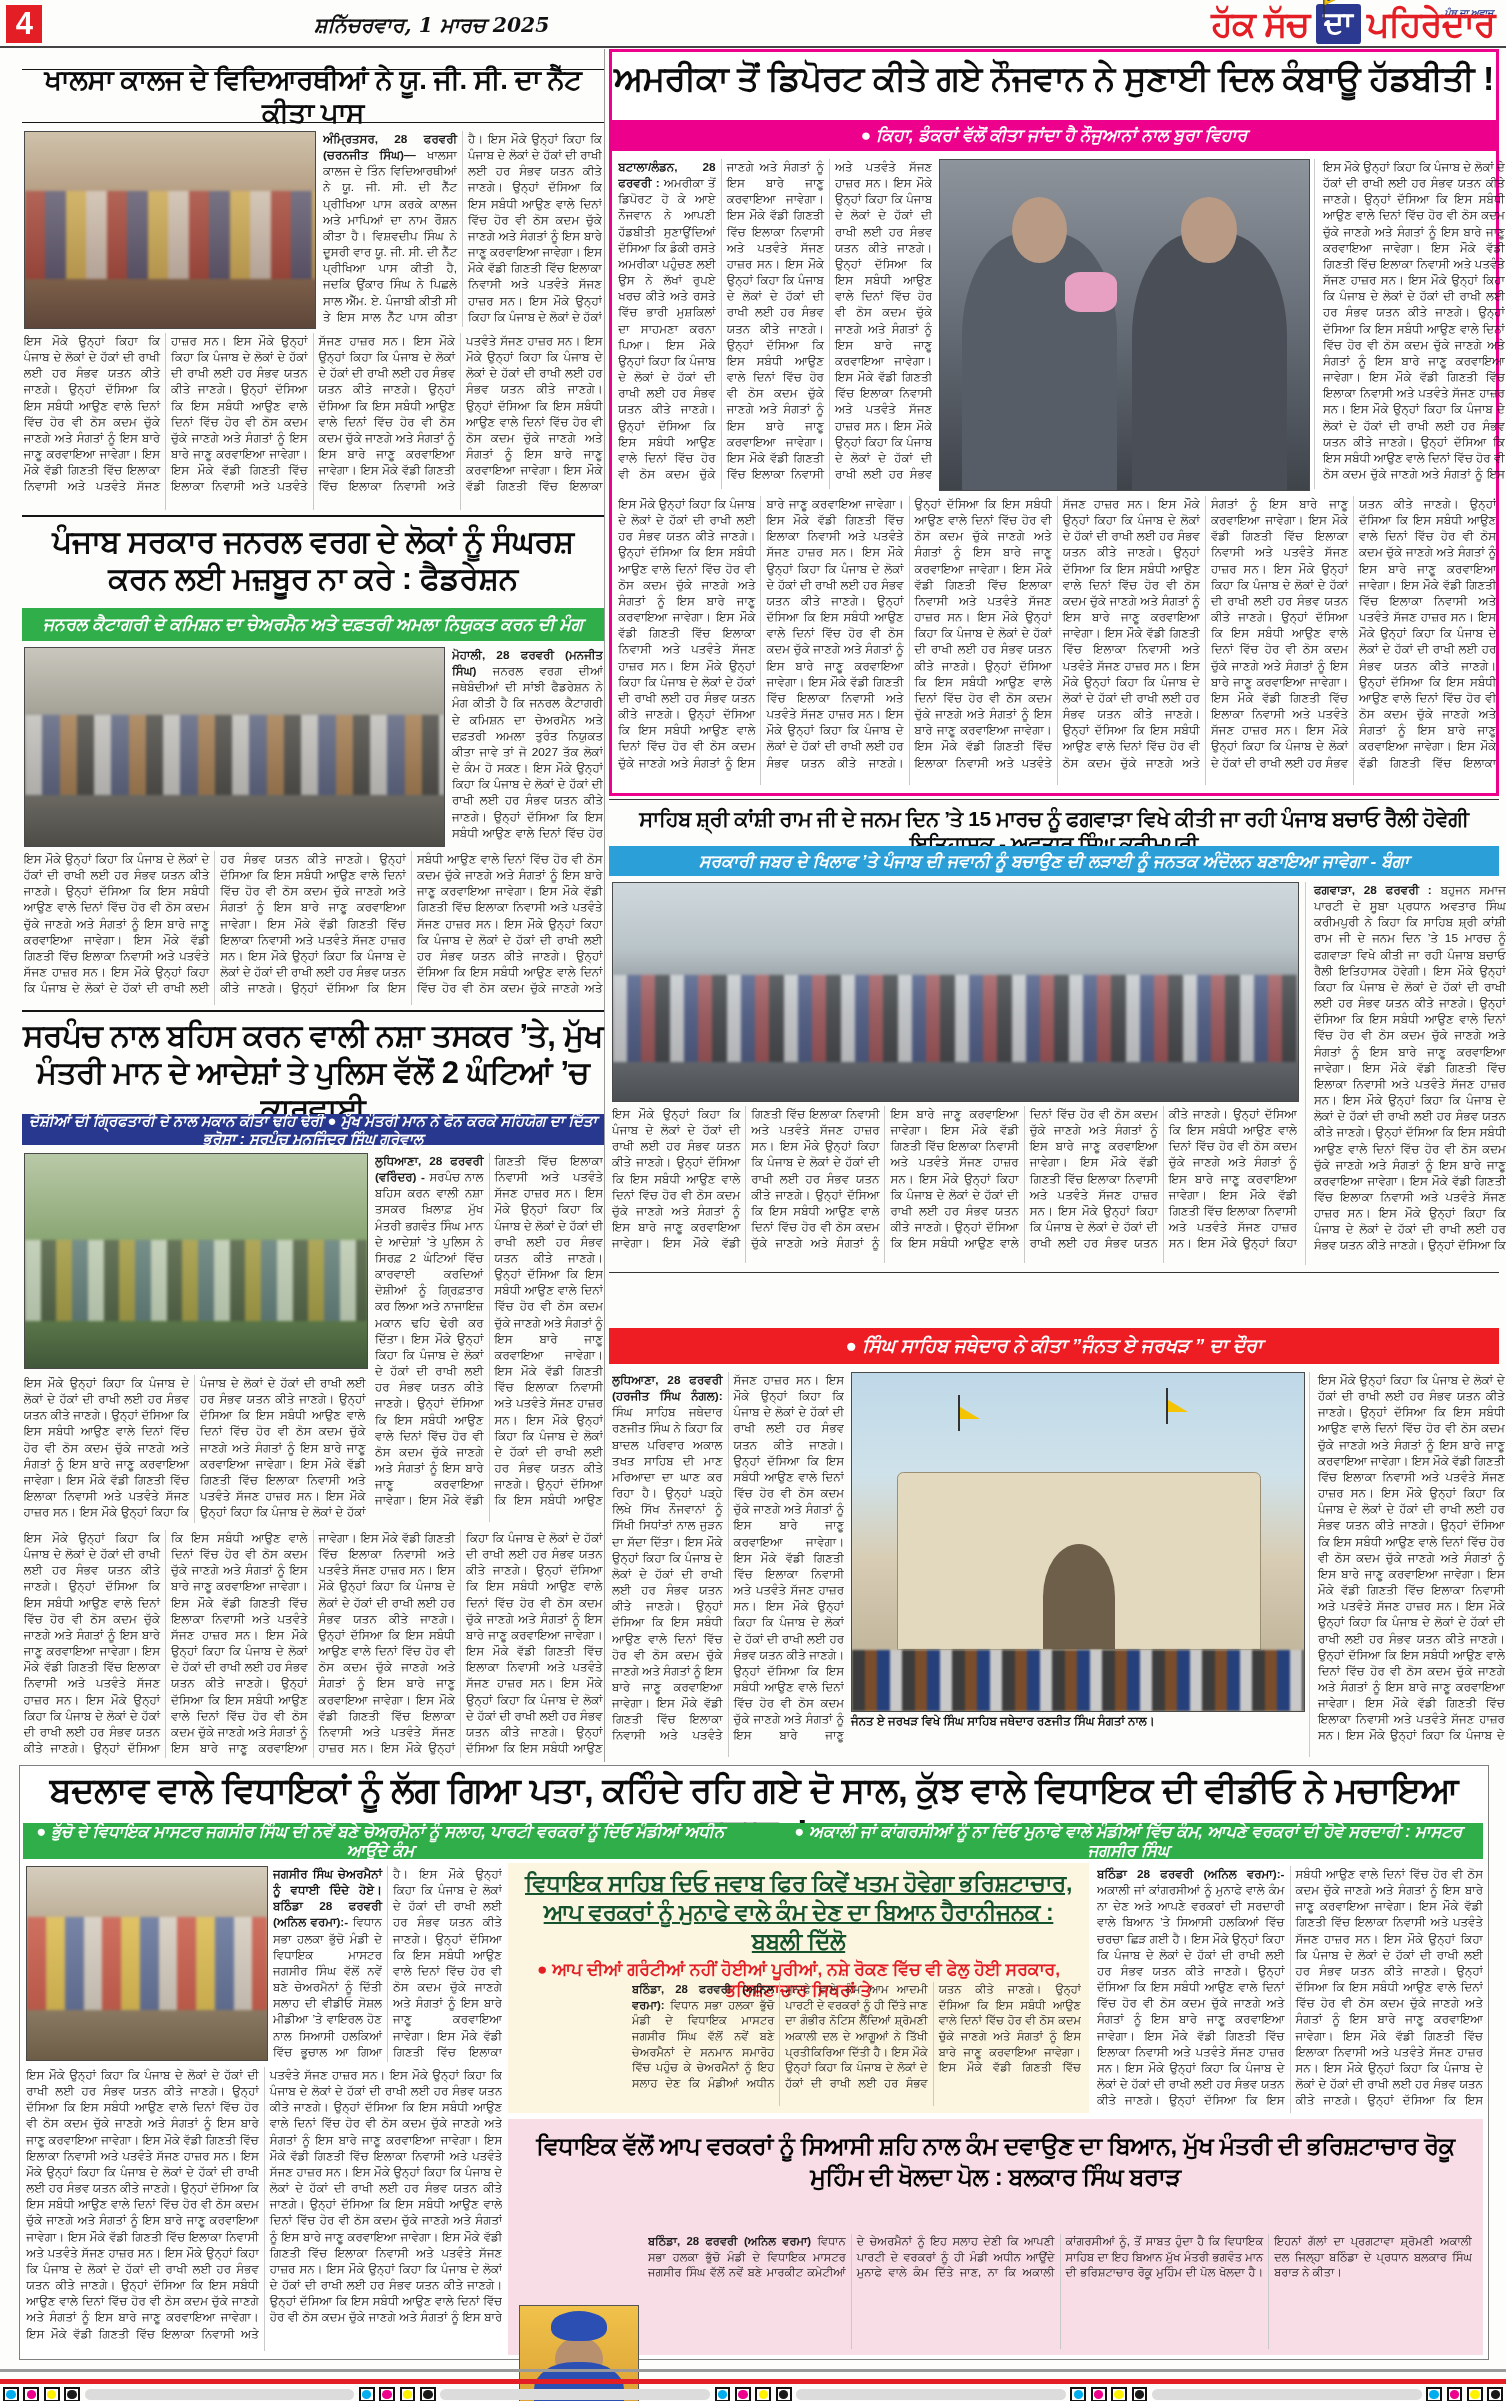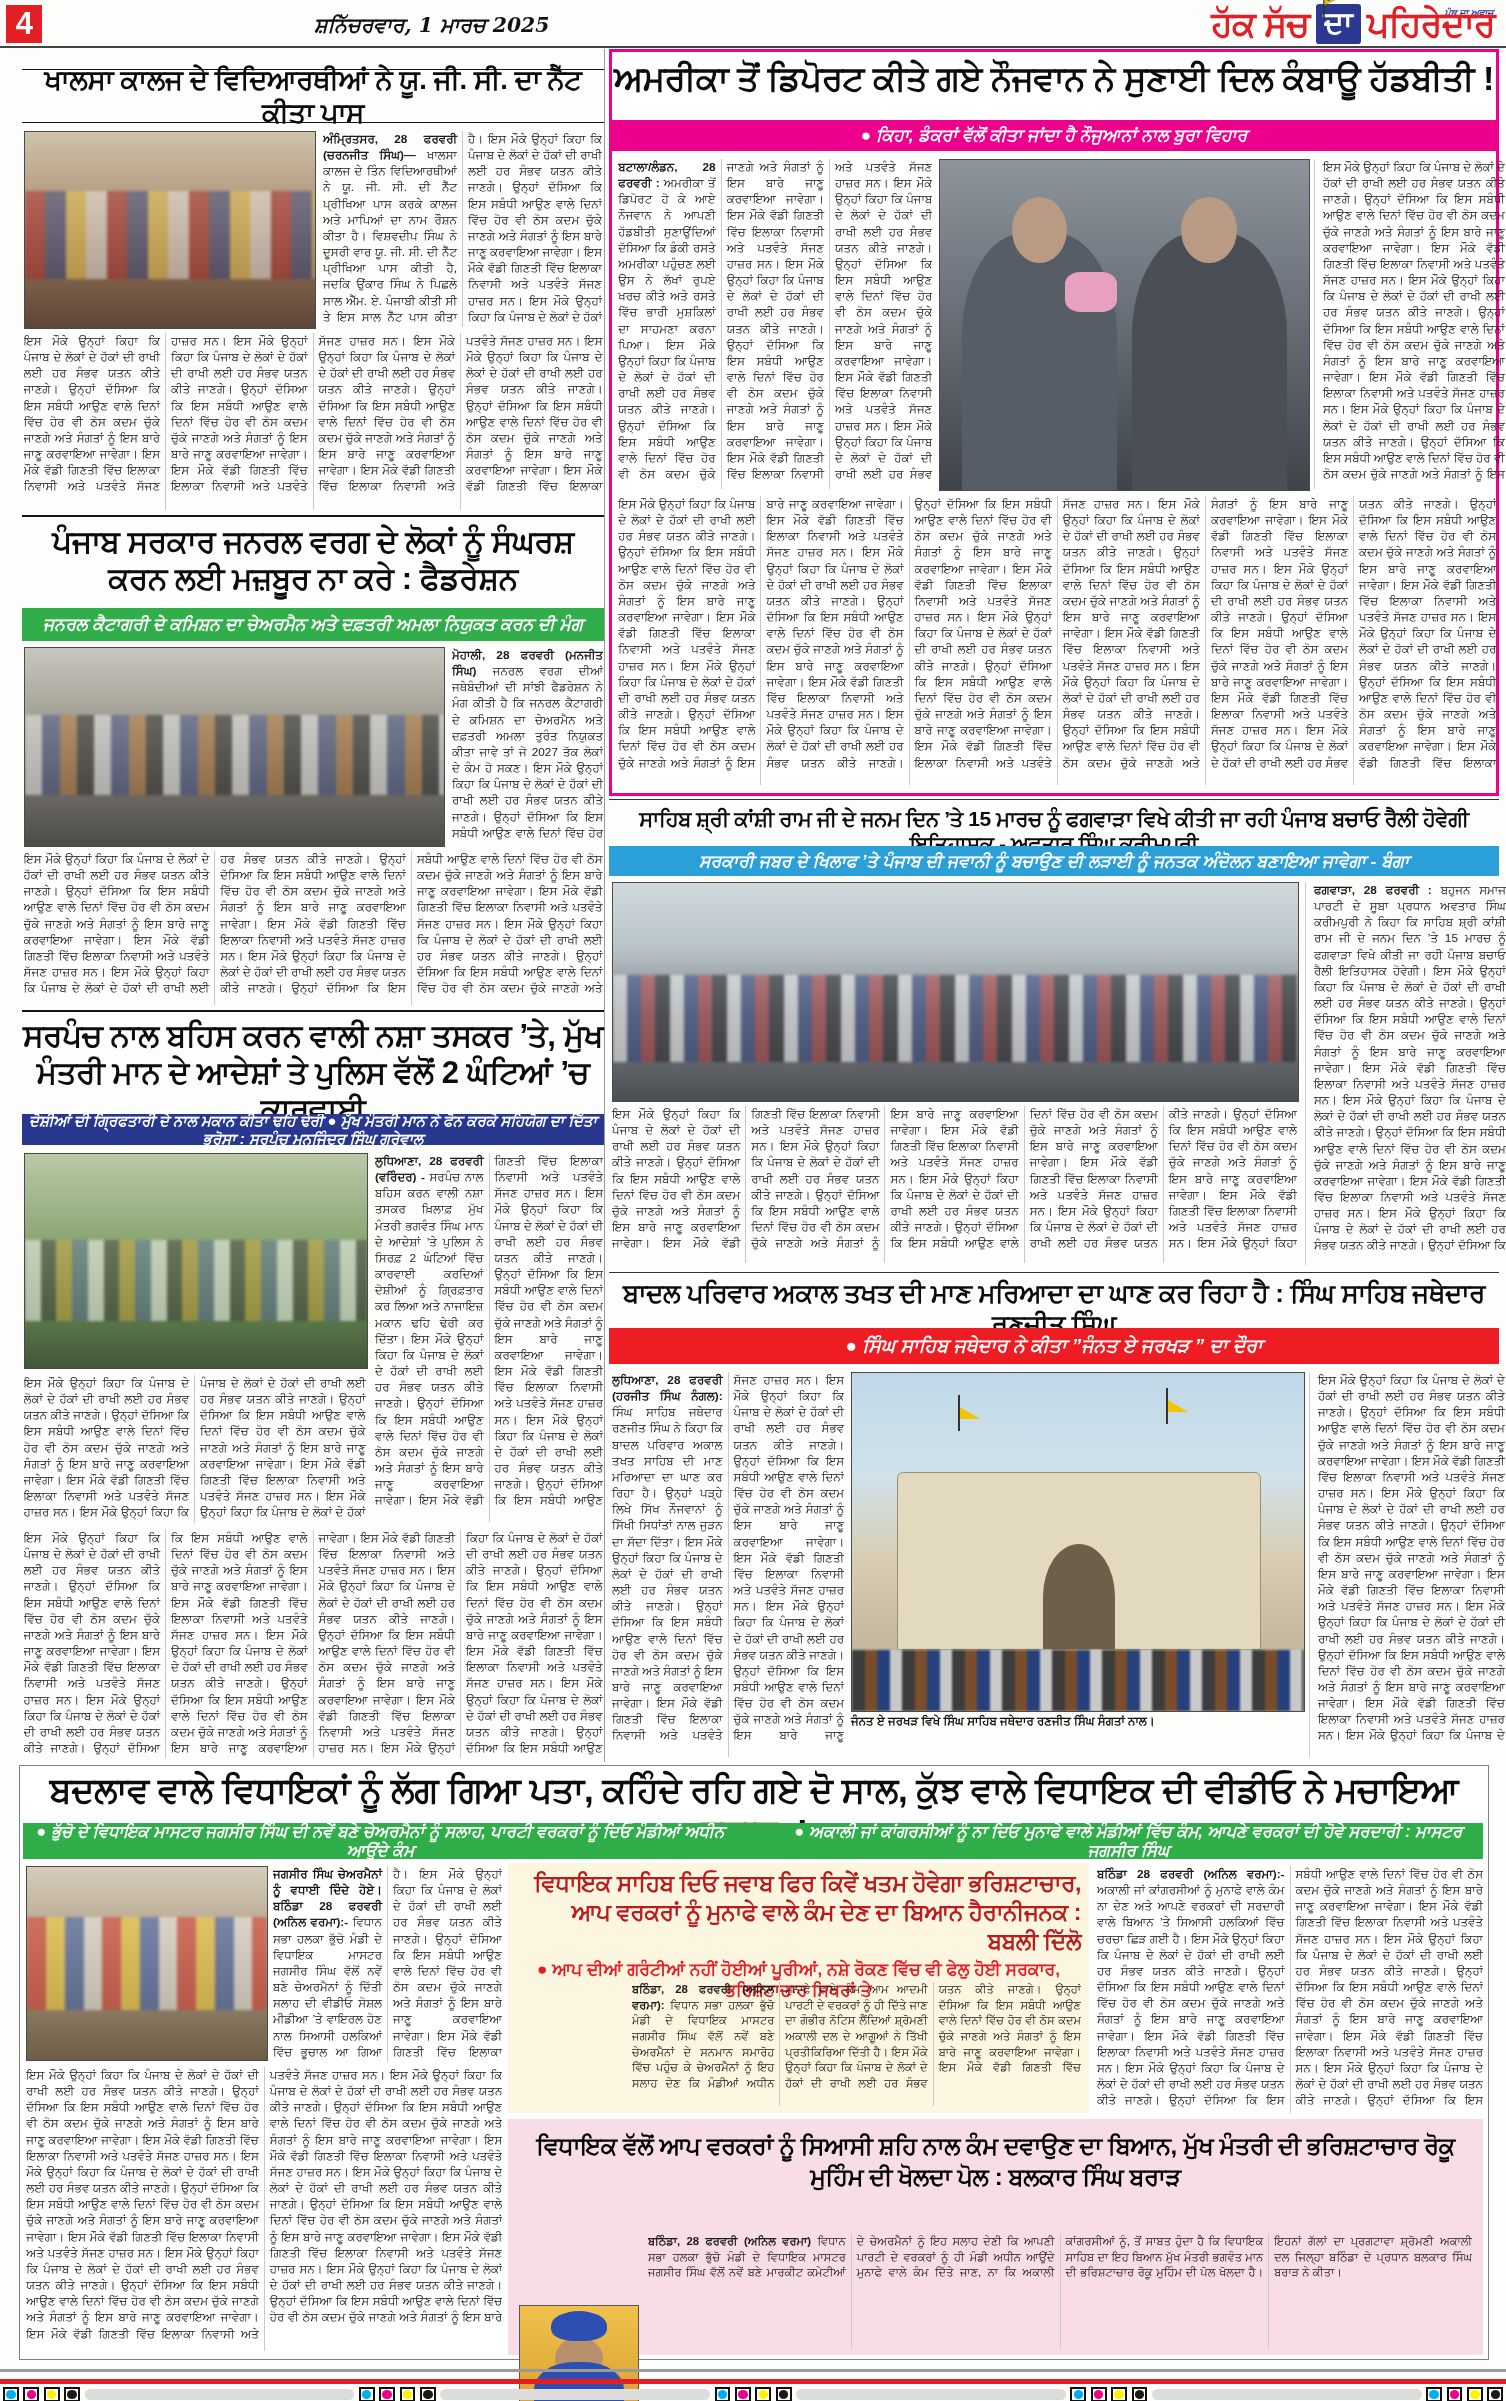--- a/index.html
+++ b/index.html
@@ -86,21 +86,21 @@
   #b3{left:609px;top:1272px;width:890px;height:490px;border-top:1.6px solid #333;}
   #b3 .hl{position:absolute;left:0;top:4.7px;width:100%;font-size:26px;}
   #bot{left:19px;top:1765px;width:1470px;height:595px;border:0.8px solid #808080;background:#fff;box-sizing:border-box;}
   #bot .hl{position:absolute;left:0;top:3.1px;width:100%;font-size:35px;}
   .g-strip{background:#2fae4a;}
   .m-strip{background:#ec008c;font-size:17.3px;}
   .b-strip{background:#28388f;font-size:15px;}
   .s-strip{background:#2a9fd8;font-size:17.3px;}
   .r-strip{background:#ee1c23;font-size:19px;}
   #ybox{position:absolute;left:488px;top:97px;width:581px;height:250px;background:#fcf5e0;}
-  .yb-h{font-weight:bold;font-size:23px;text-align:right;line-height:1.25;color:#b91c1c;padding:6.3px 7.9px 0 7.9px;letter-spacing:-0.4px;}
+  .yb-h{font-weight:bold;font-size:23px;text-align:center;line-height:1.25;color:#14532d;padding:6.3px 7.9px 0 7.9px;letter-spacing:-0.4px;text-decoration:underline;}
   .yb-sub{font-weight:bold;font-size:17.3px;text-align:center;color:#e31e24;padding-top:3.1px;}
   #pbox{position:absolute;left:488px;top:353px;width:975px;height:236px;background:#f8dde6;}
   .pb-h{font-weight:bold;font-size:24px;text-align:center;line-height:1.3;color:#000000;padding:11px 15.7px 0 15.7px;letter-spacing:-0.4px;}
   
   #redline{position:absolute;left:0;top:2379px;width:1506px;height:4.7px;background:#e31e24;}
   #pstrip{position:absolute;left:3.1px;top:2387px;width:1500px;height:15px;display:flex;align-items:center;gap:4.7px;}
   .reg-dot{width:15.7px;height:15px;background:#fff;border:2.4px solid #111;box-sizing:border-box;display:flex;align-items:center;justify-content:center;}
   .reg-dot i{display:block;width:9.4px;height:8.6px;border-radius:50%;}
   .reg-bar{flex:1;height:11.8px;background:#dcdcdc;border-radius:6.3px;}
 </style>
@@ -202,21 +202,20 @@
       <span class="dl">ਫਗਵਾੜਾ, 28 ਫਰਵਰੀ :</span>
       <span>ਬਹੁਜਨ ਸਮਾਜ ਪਾਰਟੀ ਦੇ ਸੂਬਾ ਪ੍ਰਧਾਨ ਅਵਤਾਰ ਸਿੰਘ ਕਰੀਮਪੁਰੀ ਨੇ ਕਿਹਾ ਕਿ ਸਾਹਿਬ ਸ਼੍ਰੀ ਕਾਂਸ਼ੀ ਰਾਮ ਜੀ ਦੇ ਜਨਮ ਦਿਨ ’ਤੇ 15 ਮਾਰਚ ਨੂੰ ਫਗਵਾੜਾ ਵਿਖੇ ਕੀਤੀ ਜਾ ਰਹੀ ਪੰਜਾਬ ਬਚਾਓ ਰੈਲੀ ਇਤਿਹਾਸਕ ਹੋਵੇਗੀ। </span>
       <span>ਇਸ ਮੌਕੇ ਉਨ੍ਹਾਂ ਕਿਹਾ ਕਿ ਪੰਜਾਬ ਦੇ ਲੋਕਾਂ ਦੇ ਹੱਕਾਂ ਦੀ ਰਾਖੀ ਲਈ ਹਰ ਸੰਭਵ ਯਤਨ ਕੀਤੇ ਜਾਣਗੇ। ਉਨ੍ਹਾਂ ਦੱਸਿਆ ਕਿ ਇਸ ਸਬੰਧੀ ਆਉਣ ਵਾਲੇ ਦਿਨਾਂ ਵਿੱਚ ਹੋਰ ਵੀ ਠੋਸ ਕਦਮ ਚੁੱਕੇ ਜਾਣਗੇ ਅਤੇ ਸੰਗਤਾਂ ਨੂੰ ਇਸ ਬਾਰੇ ਜਾਣੂ ਕਰਵਾਇਆ ਜਾਵੇਗਾ। ਇਸ ਮੌਕੇ ਵੱਡੀ ਗਿਣਤੀ ਵਿੱਚ ਇਲਾਕਾ ਨਿਵਾਸੀ ਅਤੇ ਪਤਵੰਤੇ ਸੱਜਣ ਹਾਜ਼ਰ ਸਨ।  ਇਸ ਮੌਕੇ ਉਨ੍ਹਾਂ ਕਿਹਾ ਕਿ ਪੰਜਾਬ ਦੇ ਲੋਕਾਂ ਦੇ ਹੱਕਾਂ ਦੀ ਰਾਖੀ ਲਈ ਹਰ ਸੰਭਵ ਯਤਨ ਕੀਤੇ ਜਾਣਗੇ। ਉਨ੍ਹਾਂ ਦੱਸਿਆ ਕਿ ਇਸ ਸਬੰਧੀ ਆਉਣ ਵਾਲੇ ਦਿਨਾਂ ਵਿੱਚ ਹੋਰ ਵੀ ਠੋਸ ਕਦਮ ਚੁੱਕੇ ਜਾਣਗੇ ਅਤੇ ਸੰਗਤਾਂ ਨੂੰ ਇਸ ਬਾਰੇ ਜਾਣੂ ਕਰਵਾਇਆ ਜਾਵੇਗਾ। ਇਸ ਮੌਕੇ ਵੱਡੀ ਗਿਣਤੀ ਵਿੱਚ ਇਲਾਕਾ ਨਿਵਾਸੀ ਅਤੇ ਪਤਵੰਤੇ ਸੱਜਣ ਹਾਜ਼ਰ ਸਨ।  ਇਸ ਮੌਕੇ ਉਨ੍ਹਾਂ ਕਿਹਾ ਕਿ ਪੰਜਾਬ ਦੇ ਲੋਕਾਂ ਦੇ ਹੱਕਾਂ ਦੀ ਰਾਖੀ ਲਈ ਹਰ ਸੰਭਵ ਯਤਨ ਕੀਤੇ ਜਾਣਗੇ। ਉਨ੍ਹਾਂ ਦੱਸਿਆ ਕਿ ਇਸ ਸਬੰਧੀ ਆਉਣ ਵਾਲੇ ਦਿਨਾਂ ਵਿੱਚ ਹੋਰ ਵੀ ਠੋਸ ਕਦਮ ਚੁੱਕੇ ਜਾਣਗੇ ਅਤੇ ਸੰਗਤਾਂ ਨੂੰ ਇਸ ਬਾਰੇ ਜਾਣੂ ਕਰਵਾਇਆ ਜਾਵੇਗਾ। ਇਸ ਮੌਕੇ ਵੱਡੀ ਗਿਣਤੀ ਵਿੱਚ ਇਲਾਕਾ ਨਿਵਾਸੀ ਅਤੇ ਪਤਵੰਤੇ ਸੱਜਣ ਹਾਜ਼ਰ ਸਨ। </span>
     </div>
     <div class="bt abs" style="left:3.1px;top:306px;width:685px;height:157px;column-count:5;">
       <span>ਇਸ ਮੌਕੇ ਉਨ੍ਹਾਂ ਕਿਹਾ ਕਿ ਪੰਜਾਬ ਦੇ ਲੋਕਾਂ ਦੇ ਹੱਕਾਂ ਦੀ ਰਾਖੀ ਲਈ ਹਰ ਸੰਭਵ ਯਤਨ ਕੀਤੇ ਜਾਣਗੇ। ਉਨ੍ਹਾਂ ਦੱਸਿਆ ਕਿ ਇਸ ਸਬੰਧੀ ਆਉਣ ਵਾਲੇ ਦਿਨਾਂ ਵਿੱਚ ਹੋਰ ਵੀ ਠੋਸ ਕਦਮ ਚੁੱਕੇ ਜਾਣਗੇ ਅਤੇ ਸੰਗਤਾਂ ਨੂੰ ਇਸ ਬਾਰੇ ਜਾਣੂ ਕਰਵਾਇਆ ਜਾਵੇਗਾ। ਇਸ ਮੌਕੇ ਵੱਡੀ ਗਿਣਤੀ ਵਿੱਚ ਇਲਾਕਾ ਨਿਵਾਸੀ ਅਤੇ ਪਤਵੰਤੇ ਸੱਜਣ ਹਾਜ਼ਰ ਸਨ।  ਇਸ ਮੌਕੇ ਉਨ੍ਹਾਂ ਕਿਹਾ ਕਿ ਪੰਜਾਬ ਦੇ ਲੋਕਾਂ ਦੇ ਹੱਕਾਂ ਦੀ ਰਾਖੀ ਲਈ ਹਰ ਸੰਭਵ ਯਤਨ ਕੀਤੇ ਜਾਣਗੇ। ਉਨ੍ਹਾਂ ਦੱਸਿਆ ਕਿ ਇਸ ਸਬੰਧੀ ਆਉਣ ਵਾਲੇ ਦਿਨਾਂ ਵਿੱਚ ਹੋਰ ਵੀ ਠੋਸ ਕਦਮ ਚੁੱਕੇ ਜਾਣਗੇ ਅਤੇ ਸੰਗਤਾਂ ਨੂੰ ਇਸ ਬਾਰੇ ਜਾਣੂ ਕਰਵਾਇਆ ਜਾਵੇਗਾ। ਇਸ ਮੌਕੇ ਵੱਡੀ ਗਿਣਤੀ ਵਿੱਚ ਇਲਾਕਾ ਨਿਵਾਸੀ ਅਤੇ ਪਤਵੰਤੇ ਸੱਜਣ ਹਾਜ਼ਰ ਸਨ।  ਇਸ ਮੌਕੇ ਉਨ੍ਹਾਂ ਕਿਹਾ ਕਿ ਪੰਜਾਬ ਦੇ ਲੋਕਾਂ ਦੇ ਹੱਕਾਂ ਦੀ ਰਾਖੀ ਲਈ ਹਰ ਸੰਭਵ ਯਤਨ ਕੀਤੇ ਜਾਣਗੇ। ਉਨ੍ਹਾਂ ਦੱਸਿਆ ਕਿ ਇਸ ਸਬੰਧੀ ਆਉਣ ਵਾਲੇ ਦਿਨਾਂ ਵਿੱਚ ਹੋਰ ਵੀ ਠੋਸ ਕਦਮ ਚੁੱਕੇ ਜਾਣਗੇ ਅਤੇ ਸੰਗਤਾਂ ਨੂੰ ਇਸ ਬਾਰੇ ਜਾਣੂ ਕਰਵਾਇਆ ਜਾਵੇਗਾ। ਇਸ ਮੌਕੇ ਵੱਡੀ ਗਿਣਤੀ ਵਿੱਚ ਇਲਾਕਾ ਨਿਵਾਸੀ ਅਤੇ ਪਤਵੰਤੇ ਸੱਜਣ ਹਾਜ਼ਰ ਸਨ।  ਇਸ ਮੌਕੇ ਉਨ੍ਹਾਂ ਕਿਹਾ ਕਿ ਪੰਜਾਬ ਦੇ ਲੋਕਾਂ ਦੇ ਹੱਕਾਂ ਦੀ ਰਾਖੀ ਲਈ ਹਰ ਸੰਭਵ ਯਤਨ ਕੀਤੇ ਜਾਣਗੇ। ਉਨ੍ਹਾਂ ਦੱਸਿਆ ਕਿ ਇਸ ਸਬੰਧੀ ਆਉਣ ਵਾਲੇ ਦਿਨਾਂ ਵਿੱਚ ਹੋਰ ਵੀ ਠੋਸ ਕਦਮ ਚੁੱਕੇ ਜਾਣਗੇ ਅਤੇ ਸੰਗਤਾਂ ਨੂੰ ਇਸ ਬਾਰੇ ਜਾਣੂ ਕਰਵਾਇਆ ਜਾਵੇਗਾ। ਇਸ ਮੌਕੇ ਵੱਡੀ ਗਿਣਤੀ ਵਿੱਚ ਇਲਾਕਾ ਨਿਵਾਸੀ ਅਤੇ ਪਤਵੰਤੇ ਸੱਜਣ ਹਾਜ਼ਰ ਸਨ।  ਇਸ ਮੌਕੇ ਉਨ੍ਹਾਂ ਕਿਹਾ ਕਿ ਪੰਜਾਬ ਦੇ ਲੋਕਾਂ ਦੇ ਹੱਕਾਂ ਦੀ ਰਾਖੀ ਲਈ ਹਰ ਸੰਭਵ ਯਤਨ ਕੀਤੇ ਜਾਣਗੇ। ਉਨ੍ਹਾਂ ਦੱਸਿਆ ਕਿ ਇਸ ਸਬੰਧੀ ਆਉਣ ਵਾਲੇ ਦਿਨਾਂ ਵਿੱਚ ਹੋਰ ਵੀ ਠੋਸ ਕਦਮ ਚੁੱਕੇ ਜਾਣਗੇ ਅਤੇ ਸੰਗਤਾਂ ਨੂੰ ਇਸ ਬਾਰੇ ਜਾਣੂ ਕਰਵਾਇਆ ਜਾਵੇਗਾ। ਇਸ ਮੌਕੇ ਵੱਡੀ ਗਿਣਤੀ ਵਿੱਚ ਇਲਾਕਾ ਨਿਵਾਸੀ ਅਤੇ ਪਤਵੰਤੇ ਸੱਜਣ ਹਾਜ਼ਰ ਸਨ।  ਇਸ ਮੌਕੇ ਉਨ੍ਹਾਂ ਕਿਹਾ ਕਿ ਪੰਜਾਬ ਦੇ ਲੋਕਾਂ ਦੇ ਹੱਕਾਂ ਦੀ ਰਾਖੀ ਲਈ ਹਰ ਸੰਭਵ ਯਤਨ ਕੀਤੇ ਜਾਣਗੇ। ਉਨ੍ਹਾਂ ਦੱਸਿਆ ਕਿ ਇਸ ਸਬੰਧੀ ਆਉਣ ਵਾਲੇ ਦਿਨਾਂ ਵਿੱਚ ਹੋਰ ਵੀ ਠੋਸ ਕਦਮ ਚੁੱਕੇ ਜਾਣਗੇ ਅਤੇ ਸੰਗਤਾਂ ਨੂੰ ਇਸ ਬਾਰੇ ਜਾਣੂ ਕਰਵਾਇਆ ਜਾਵੇਗਾ। ਇਸ ਮੌਕੇ ਵੱਡੀ ਗਿਣਤੀ ਵਿੱਚ ਇਲਾਕਾ ਨਿਵਾਸੀ ਅਤੇ ਪਤਵੰਤੇ ਸੱਜਣ ਹਾਜ਼ਰ ਸਨ। </span>
     </div>
   </div>
 
   <div class="abs" id="b3">
-    <div class="hl">ਬਾਦਲ ਪਰਿਵਾਰ ਅਕਾਲ ਤਖਤ ਦੀ ਮਾਣ ਮਰਿਆਦਾ ਦਾ ਘਾਣ ਕਰ ਰਿਹਾ ਹੈ : ਸਿੰਘ ਸਾਹਿਬ ਜਥੇਦਾਰ ਰਣਜੀਤ ਸਿੰਘ</div>
     <div class="strip r-strip abs" style="left:0;top:55px;width:890px;height:36px;">● ਸਿੰਘ ਸਾਹਿਬ ਜਥੇਦਾਰ ਨੇ ਕੀਤਾ ”ਜੰਨਤ ਏ ਜਰਖੜ ” ਦਾ ਦੌਰਾ</div>
     <div class="bt abs" style="left:3.1px;top:99px;width:232px;height:385px;column-count:2;">
       <span class="dl">ਲੁਧਿਆਣਾ, 28 ਫਰਵਰੀ (ਹਰਜੀਤ ਸਿੰਘ ਨੰਗਲ): </span>
       <span>ਸਿੰਘ ਸਾਹਿਬ ਜਥੇਦਾਰ ਰਣਜੀਤ ਸਿੰਘ ਨੇ ਕਿਹਾ ਕਿ ਬਾਦਲ ਪਰਿਵਾਰ ਅਕਾਲ ਤਖਤ ਸਾਹਿਬ ਦੀ ਮਾਣ ਮਰਿਆਦਾ ਦਾ ਘਾਣ ਕਰ ਰਿਹਾ ਹੈ। ਉਨ੍ਹਾਂ ਪੜ੍ਹੇ ਲਿਖੇ ਸਿੱਖ ਨੌਜਵਾਨਾਂ ਨੂੰ ਸਿੱਖੀ ਸਿਧਾਂਤਾਂ ਨਾਲ ਜੁੜਨ ਦਾ ਸੱਦਾ ਦਿੱਤਾ। </span>
       <span>ਇਸ ਮੌਕੇ ਉਨ੍ਹਾਂ ਕਿਹਾ ਕਿ ਪੰਜਾਬ ਦੇ ਲੋਕਾਂ ਦੇ ਹੱਕਾਂ ਦੀ ਰਾਖੀ ਲਈ ਹਰ ਸੰਭਵ ਯਤਨ ਕੀਤੇ ਜਾਣਗੇ। ਉਨ੍ਹਾਂ ਦੱਸਿਆ ਕਿ ਇਸ ਸਬੰਧੀ ਆਉਣ ਵਾਲੇ ਦਿਨਾਂ ਵਿੱਚ ਹੋਰ ਵੀ ਠੋਸ ਕਦਮ ਚੁੱਕੇ ਜਾਣਗੇ ਅਤੇ ਸੰਗਤਾਂ ਨੂੰ ਇਸ ਬਾਰੇ ਜਾਣੂ ਕਰਵਾਇਆ ਜਾਵੇਗਾ। ਇਸ ਮੌਕੇ ਵੱਡੀ ਗਿਣਤੀ ਵਿੱਚ ਇਲਾਕਾ ਨਿਵਾਸੀ ਅਤੇ ਪਤਵੰਤੇ ਸੱਜਣ ਹਾਜ਼ਰ ਸਨ।  ਇਸ ਮੌਕੇ ਉਨ੍ਹਾਂ ਕਿਹਾ ਕਿ ਪੰਜਾਬ ਦੇ ਲੋਕਾਂ ਦੇ ਹੱਕਾਂ ਦੀ ਰਾਖੀ ਲਈ ਹਰ ਸੰਭਵ ਯਤਨ ਕੀਤੇ ਜਾਣਗੇ। ਉਨ੍ਹਾਂ ਦੱਸਿਆ ਕਿ ਇਸ ਸਬੰਧੀ ਆਉਣ ਵਾਲੇ ਦਿਨਾਂ ਵਿੱਚ ਹੋਰ ਵੀ ਠੋਸ ਕਦਮ ਚੁੱਕੇ ਜਾਣਗੇ ਅਤੇ ਸੰਗਤਾਂ ਨੂੰ ਇਸ ਬਾਰੇ ਜਾਣੂ ਕਰਵਾਇਆ ਜਾਵੇਗਾ। ਇਸ ਮੌਕੇ ਵੱਡੀ ਗਿਣਤੀ ਵਿੱਚ ਇਲਾਕਾ ਨਿਵਾਸੀ ਅਤੇ ਪਤਵੰਤੇ ਸੱਜਣ ਹਾਜ਼ਰ ਸਨ।  ਇਸ ਮੌਕੇ ਉਨ੍ਹਾਂ ਕਿਹਾ ਕਿ ਪੰਜਾਬ ਦੇ ਲੋਕਾਂ ਦੇ ਹੱਕਾਂ ਦੀ ਰਾਖੀ ਲਈ ਹਰ ਸੰਭਵ ਯਤਨ ਕੀਤੇ ਜਾਣਗੇ। ਉਨ੍ਹਾਂ ਦੱਸਿਆ ਕਿ ਇਸ ਸਬੰਧੀ ਆਉਣ ਵਾਲੇ ਦਿਨਾਂ ਵਿੱਚ ਹੋਰ ਵੀ ਠੋਸ ਕਦਮ ਚੁੱਕੇ ਜਾਣਗੇ ਅਤੇ ਸੰਗਤਾਂ ਨੂੰ ਇਸ ਬਾਰੇ ਜਾਣੂ ਕਰਵਾਇਆ ਜਾਵੇਗਾ। ਇਸ ਮੌਕੇ ਵੱਡੀ ਗਿਣਤੀ ਵਿੱਚ ਇਲਾਕਾ ਨਿਵਾਸੀ ਅਤੇ ਪਤਵੰਤੇ ਸੱਜਣ ਹਾਜ਼ਰ ਸਨ।  ਇਸ ਮੌਕੇ ਉਨ੍ਹਾਂ ਕਿਹਾ ਕਿ ਪੰਜਾਬ ਦੇ ਲੋਕਾਂ ਦੇ ਹੱਕਾਂ ਦੀ ਰਾਖੀ ਲਈ ਹਰ ਸੰਭਵ ਯਤਨ ਕੀਤੇ ਜਾਣਗੇ। ਉਨ੍ਹਾਂ ਦੱਸਿਆ ਕਿ ਇਸ ਸਬੰਧੀ ਆਉਣ ਵਾਲੇ ਦਿਨਾਂ ਵਿੱਚ ਹੋਰ ਵੀ ਠੋਸ ਕਦਮ ਚੁੱਕੇ ਜਾਣਗੇ ਅਤੇ ਸੰਗਤਾਂ ਨੂੰ ਇਸ ਬਾਰੇ ਜਾਣੂ ਕਰਵਾਇਆ ਜਾਵੇਗਾ। ਇਸ ਮੌਕੇ ਵੱਡੀ ਗਿਣਤੀ ਵਿੱਚ ਇਲਾਕਾ ਨਿਵਾਸੀ ਅਤੇ ਪਤਵੰਤੇ ਸੱਜਣ ਹਾਜ਼ਰ ਸਨ। </span>
     </div>
     <div class="photo ph-fort abs" style="left:242px;top:99px;width:452px;height:338px;">
       <div class="fort-bldg">
         <div class="fort-arch"></div>
       </div>

